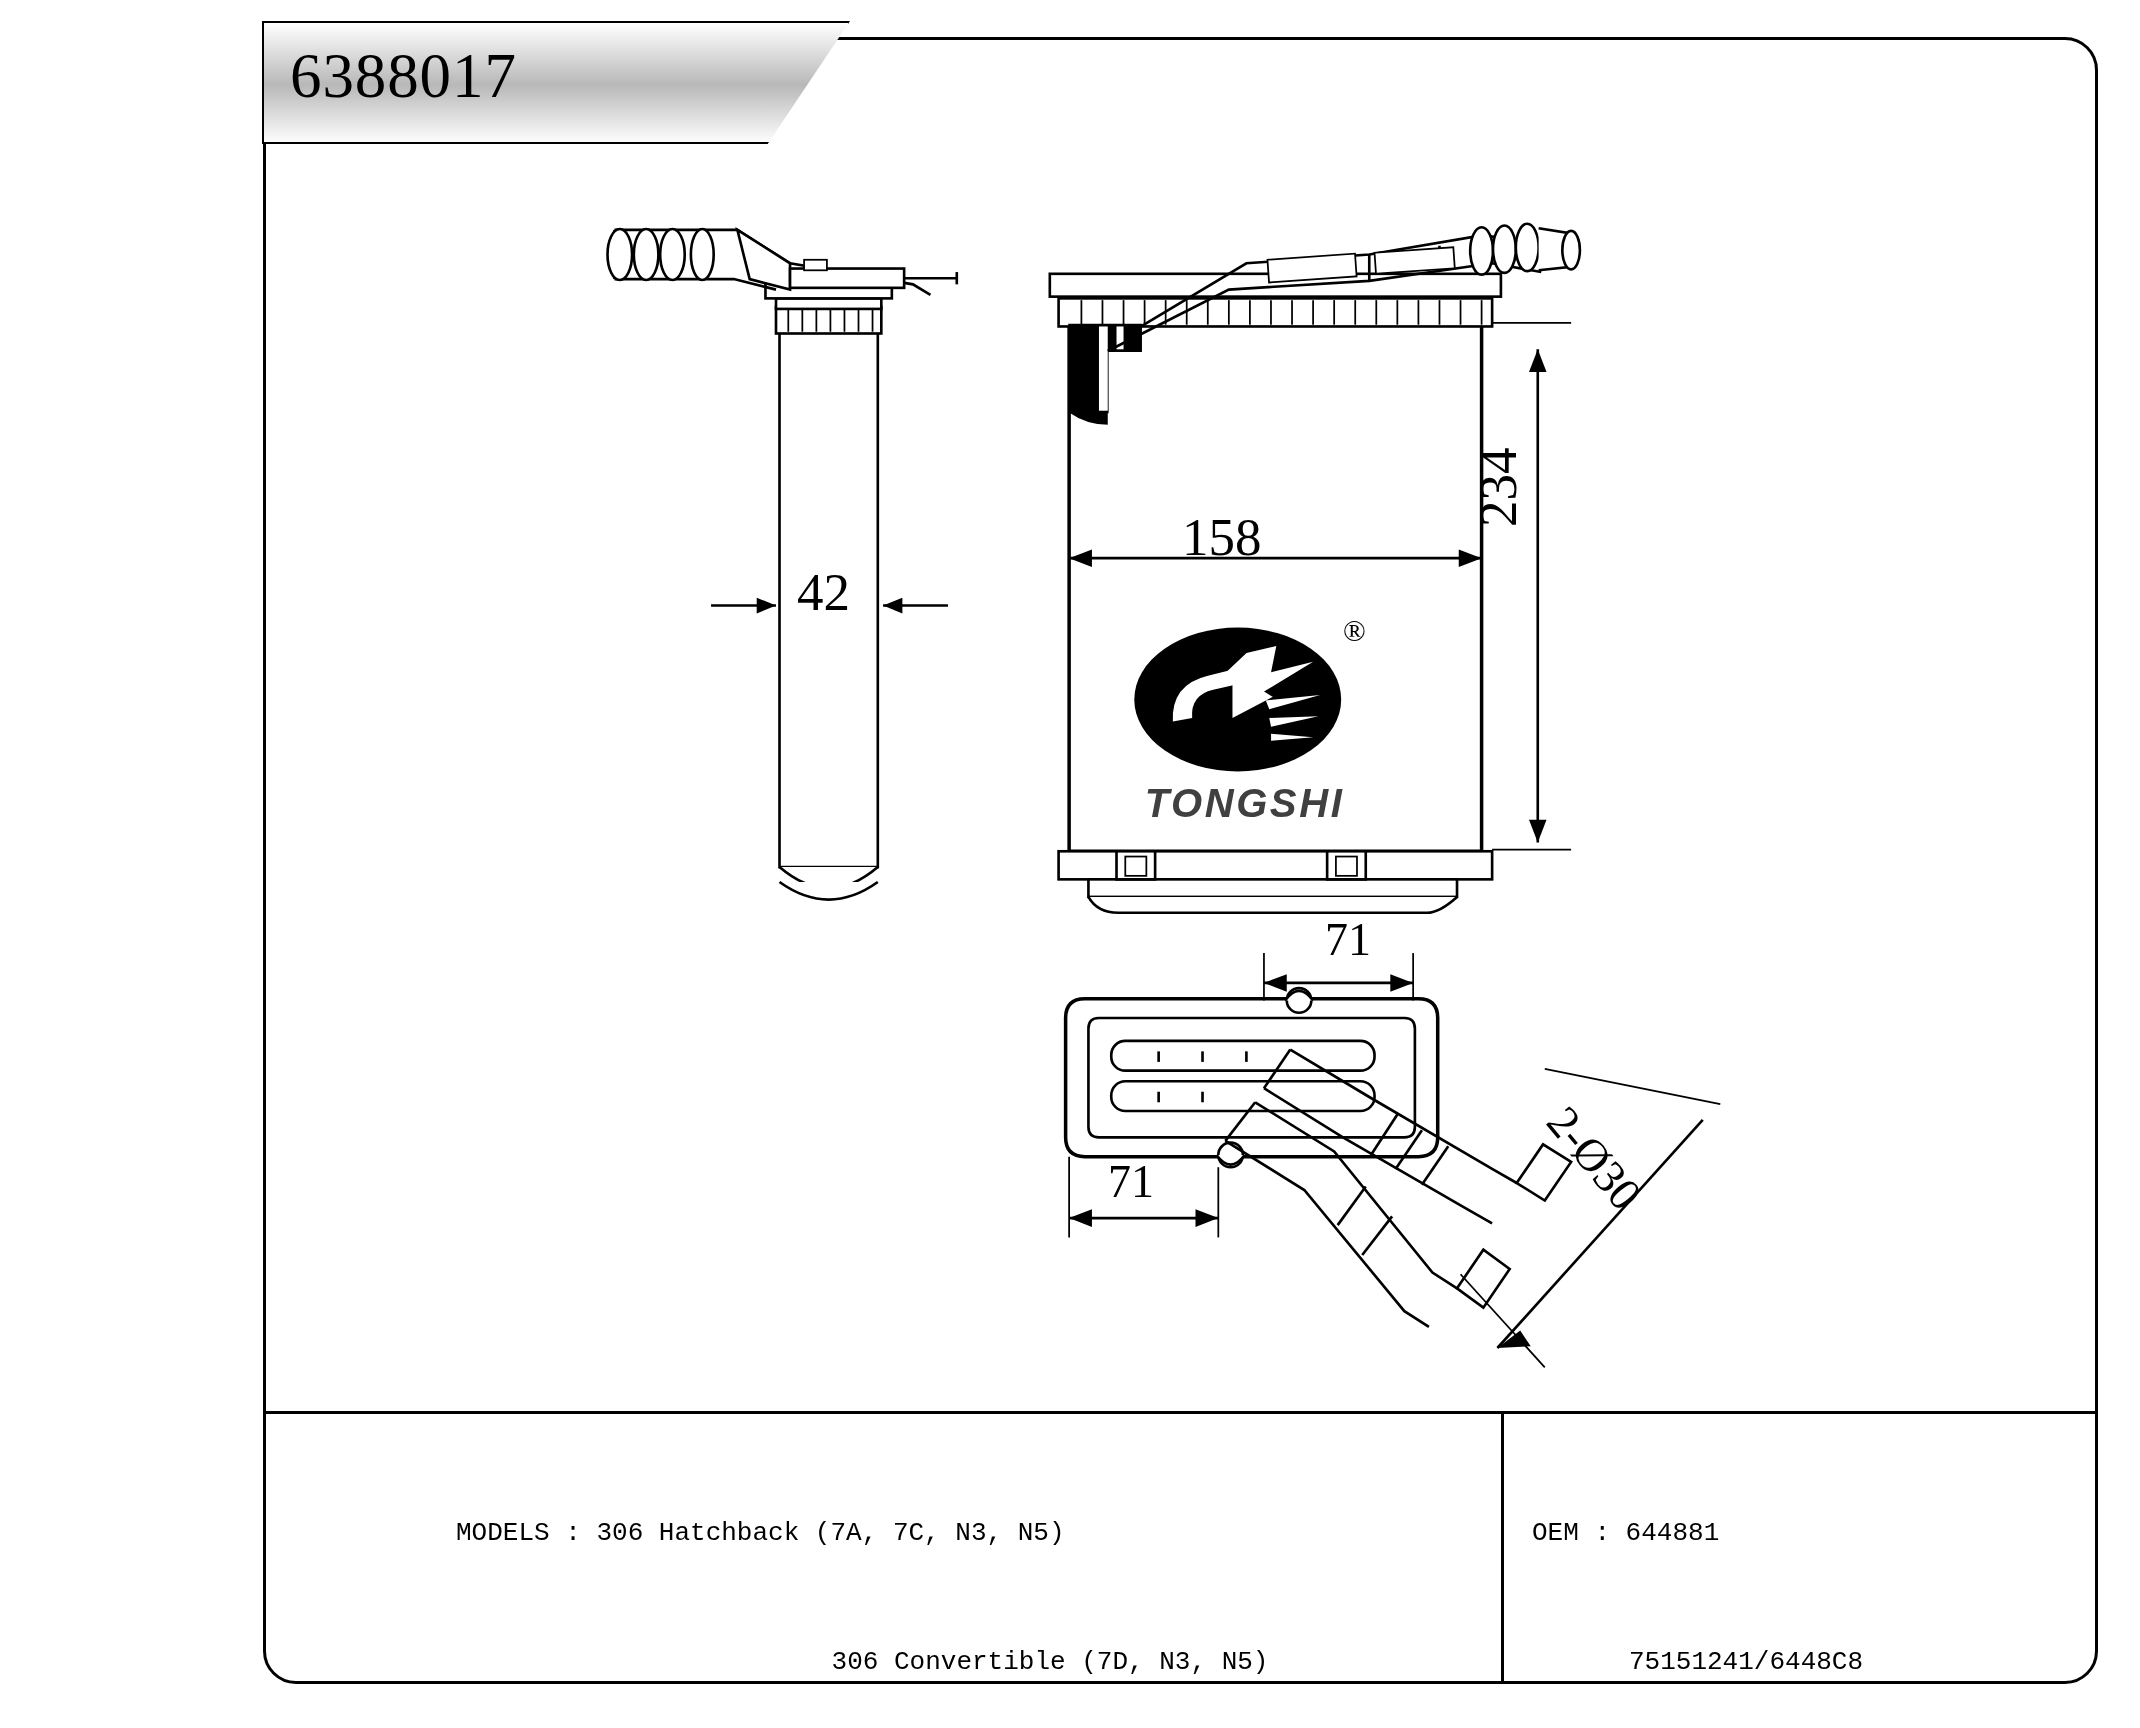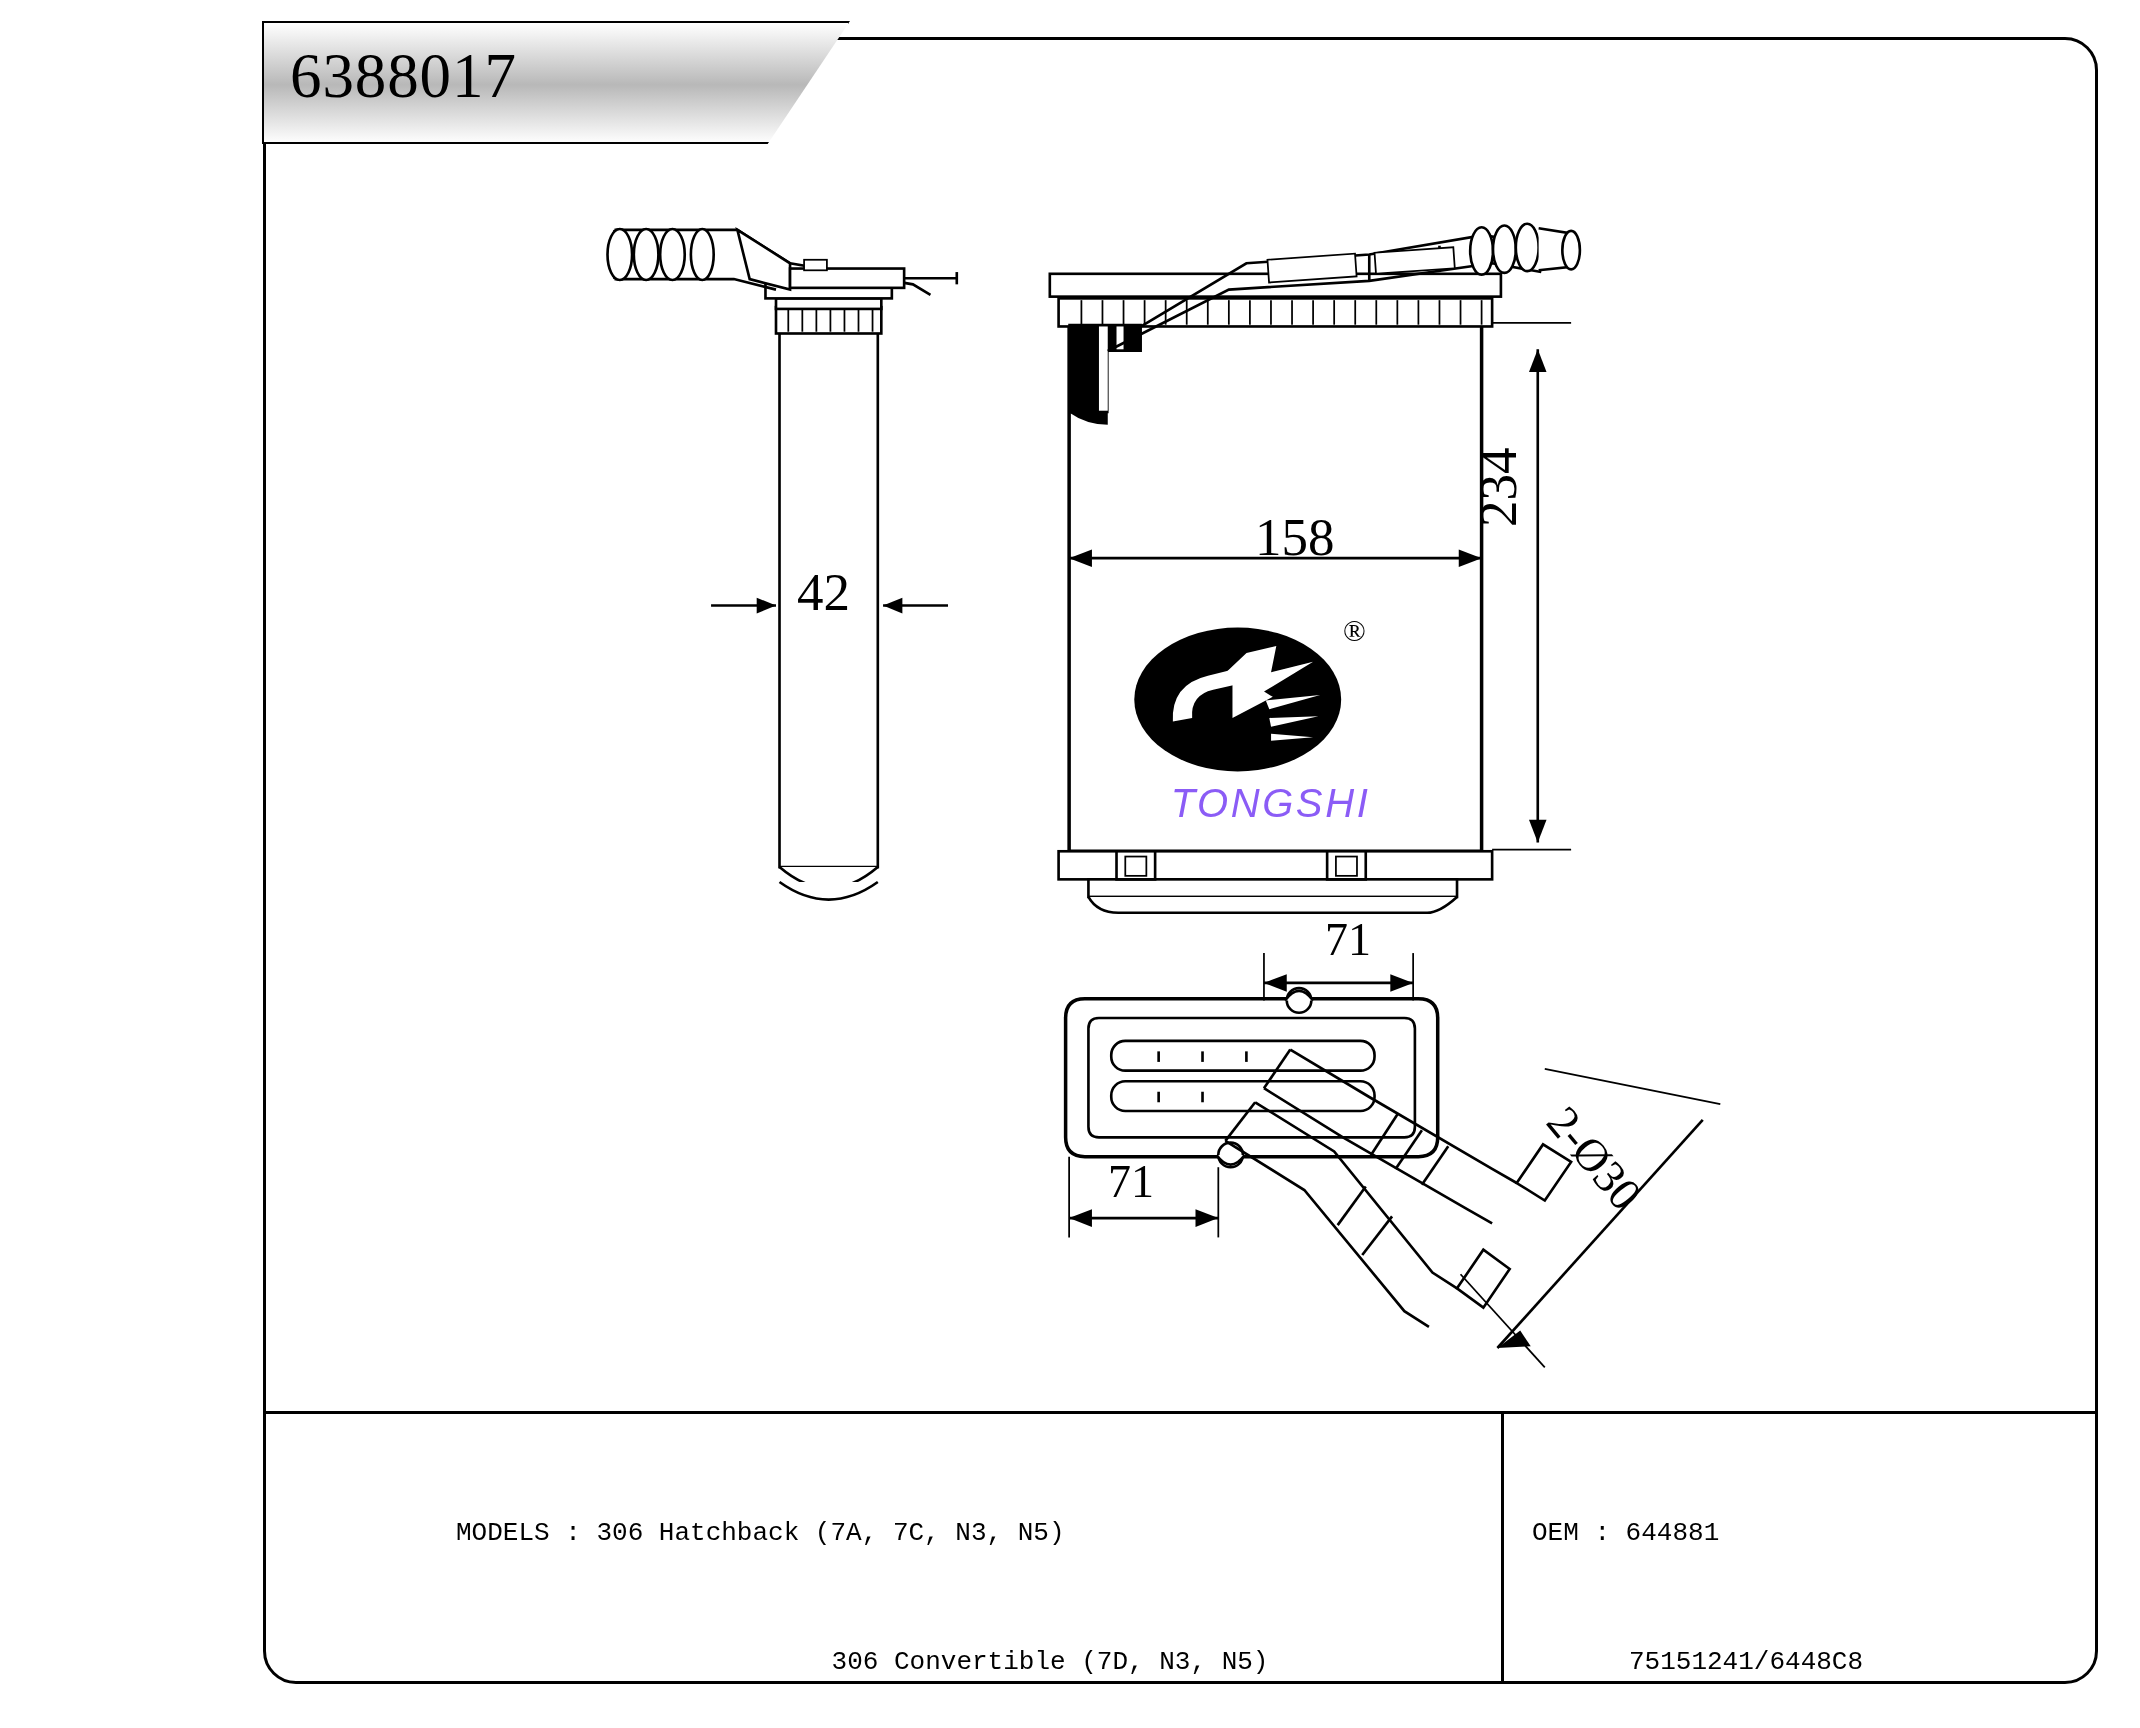--- a/index.html
+++ b/index.html
@@ -99,39 +99,39 @@
   .info-right .indent2 { padding-left: 97px; display: block; }
 
   
   .dimtext {
     position: absolute;
     font-family: "Liberation Serif", serif;
     color: #000;
     white-space: nowrap;
   }
   .d42   { left: 797px;  top: 530px;  font-size: 53px; margin-top: 32px; }
-  .d158  { left: 1255px; top: 507px;  font-size: 53px; }
+  .d158  { left: 1182px; top: 507px;  font-size: 53px; }
   .d234  { left: 1468px; top: 527px;  font-size: 53px; transform: rotate(-90deg); transform-origin: left top; }
   .d71a  { left: 1325px; top: 913px; font-size: 46px; }
   .d71b  { left: 1108px; top: 1155px; font-size: 46px; }
   .d2o30 { left: 1577px; top: 1096px; font-size: 46px; transform: rotate(50deg); transform-origin: left top; }
 
   
   .brand {
     position: absolute;
-    left: 1139px;
+    left: 1113px;
     top: 781px;
     width: 263px;
     text-align: center;
     font-family: "Liberation Sans", sans-serif;
-    font-weight: normal;
+    font-weight: bold;
     font-style: italic;
     font-size: 40px;
     letter-spacing: 2.6px;
-    color: #8b5cf6;
+    color: #404040;
   }
   .reg-mark {
     position: absolute;
     left: 1343px;
     top: 614px;
     font-size: 30px;
     font-family: "Liberation Serif", serif;
     color: #000;
   }
   svg { position: absolute; left: 0; top: 0; overflow: visible; }

